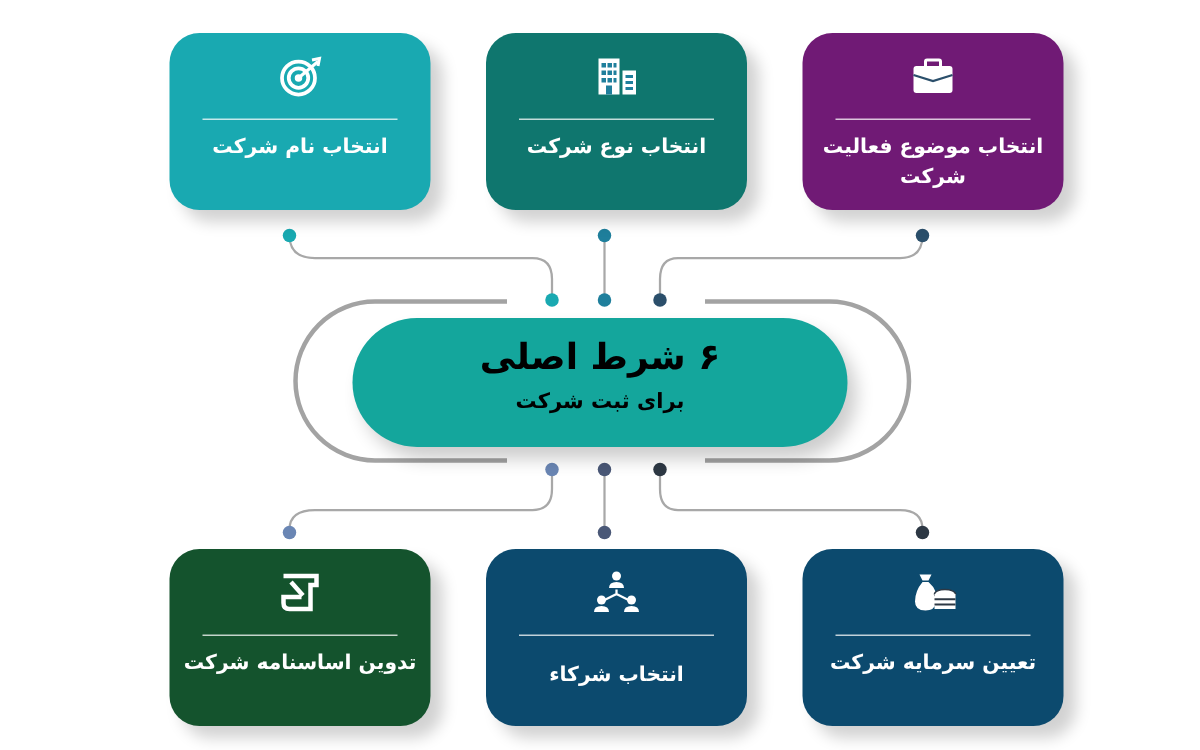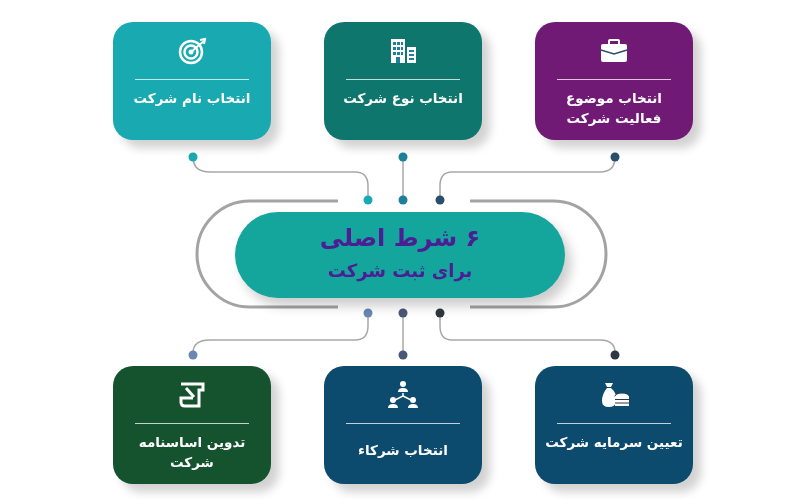--- a/index.html
+++ b/index.html
@@ -1,28 +1,28 @@
 <!DOCTYPE html>
 <html><head>
 <meta charset="utf-8">
 <style>
   html, body { margin:0; padding:0; }
   body { width:800px; height:500px; background:#ffffff; position:relative; overflow:hidden;
          font-family:"DejaVu Sans", sans-serif; }
-  .card { position:absolute; width:158px; height:118px; border-radius:20px;
+  .card { position:absolute; width:174px; height:118px; border-radius:20px;
           box-shadow: 8px 8px 10px rgba(0,0,0,0.18); color:#fff; text-align:center; }
   .card .icon { position:absolute; left:0; right:0; top:14px; height:30px; display:flex; justify-content:center; align-items:center; }
   .card .divider { position:absolute; left:22px; right:22px; top:57px; height:1px; background:rgba(255,255,255,0.75); }
   .card .label { position:absolute; left:6px; right:6px; top:66px; direction:rtl; font-size:13.5px; font-weight:bold; line-height:20px; }
   .card .label.single { top:74px; }
   svg { display:block; }
   .pill { position:absolute; left:235px; top:212px; width:330px; height:86px; border-radius:43px;
-          background:#14a69c; box-shadow: 6px 8px 12px rgba(0,0,0,0.2); color:#4c1d95; text-align:center; direction:rtl; }
+          background:#14a69c; box-shadow: 6px 8px 12px rgba(0,0,0,0.2); color:#000000; text-align:center; direction:rtl; }
   .pill .t1 { position:absolute; left:0; right:0; top:12px; font-size:24px; font-weight:bold; }
-  .pill .t2 { position:absolute; left:0; right:0; top:48px; font-size:18px; font-weight:bold; }
+  .pill .t2 { position:absolute; left:0; right:0; top:48px; font-size:14px; font-weight:bold; }
 </style>
 </head>
 <body>
 
 <svg width="800" height="500" style="position:absolute;left:0;top:0;">
 
   <path d="M338 201 L250 201 A53 53 0 0 0 250 307 L338 307" fill="none" stroke="#a3a3a3" stroke-width="3"></path>
   <path d="M470 201 L553 201 A53 53 0 0 1 553 307 L470 307" fill="none" stroke="#a3a3a3" stroke-width="3"></path>
 
   <path d="M193 157 Q193 172 210 172 L355 172 Q368 172 368 186 L368 200" fill="none" stroke="#a8a8a8" stroke-width="1.5"></path>

